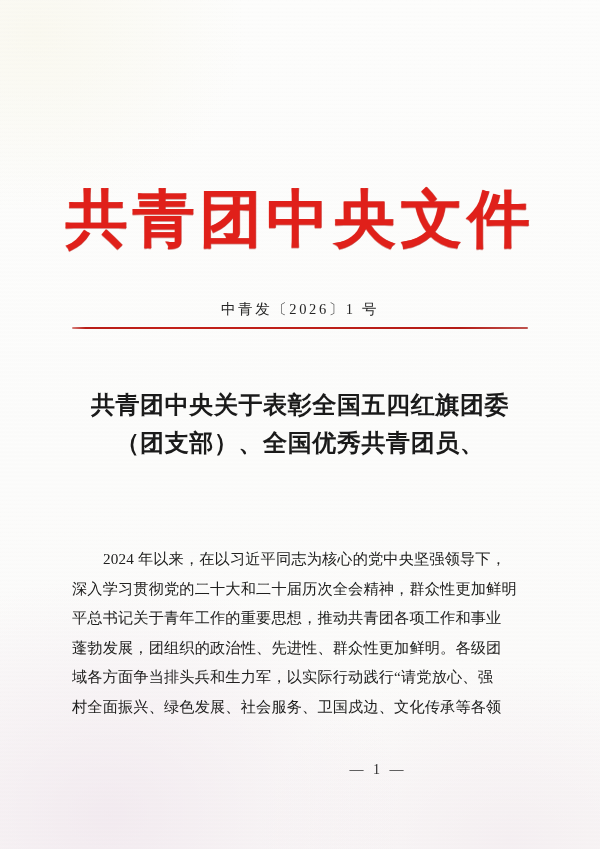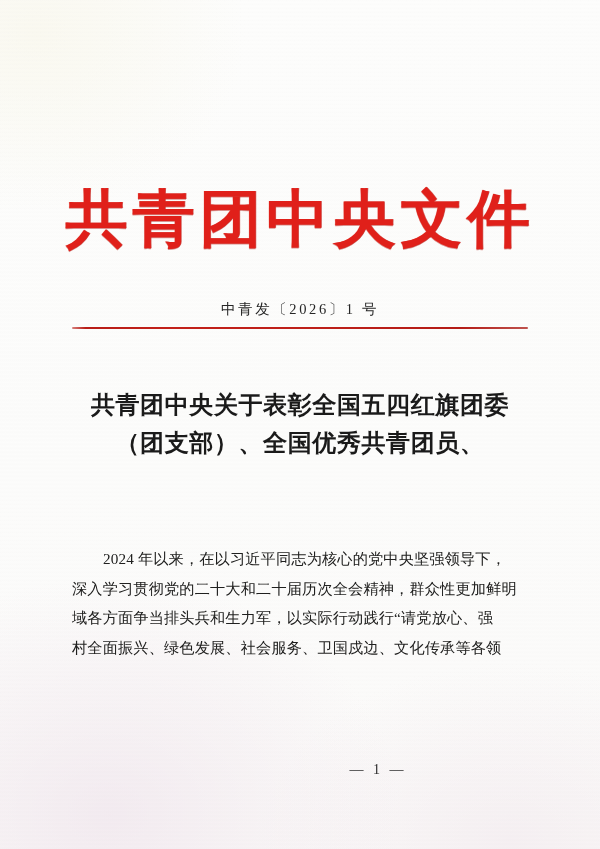--- a/index.html
+++ b/index.html
@@ -169,19 +169,21 @@
   <div class="red-rule"></div>
 
   <div class="headline">
     <div class="headline-line">共青团中央关于表彰全国五四红旗团委</div>
     <div class="headline-line">（团支部）、全国优秀共青团员、</div>
   </div>
 
   <div class="body-text">
     <div class="body-line indent">2024 年以来，在以习近平同志为核心的党中央坚强领导下，</div>
     <div class="body-line">深入学习贯彻党的二十大和二十届历次全会精神，群众性更加鲜明</div>
+    <div class="body-line">平总书记关于青年工作的重要思想，推动共青团各项工作和事业</div>
+    <div class="body-line">蓬勃发展，团组织的政治性、先进性、群众性更加鲜明。各级团</div>
     <div class="body-line">域各方面争当排头兵和生力军，以实际行动践行“请党放心、强</div>
     <div class="body-line">村全面振兴、绿色发展、社会服务、卫国戍边、文化传承等各领</div>
   </div>
 
   <div class="page-number">— 1 —</div>
 
 </div>
 
 </body></html>

